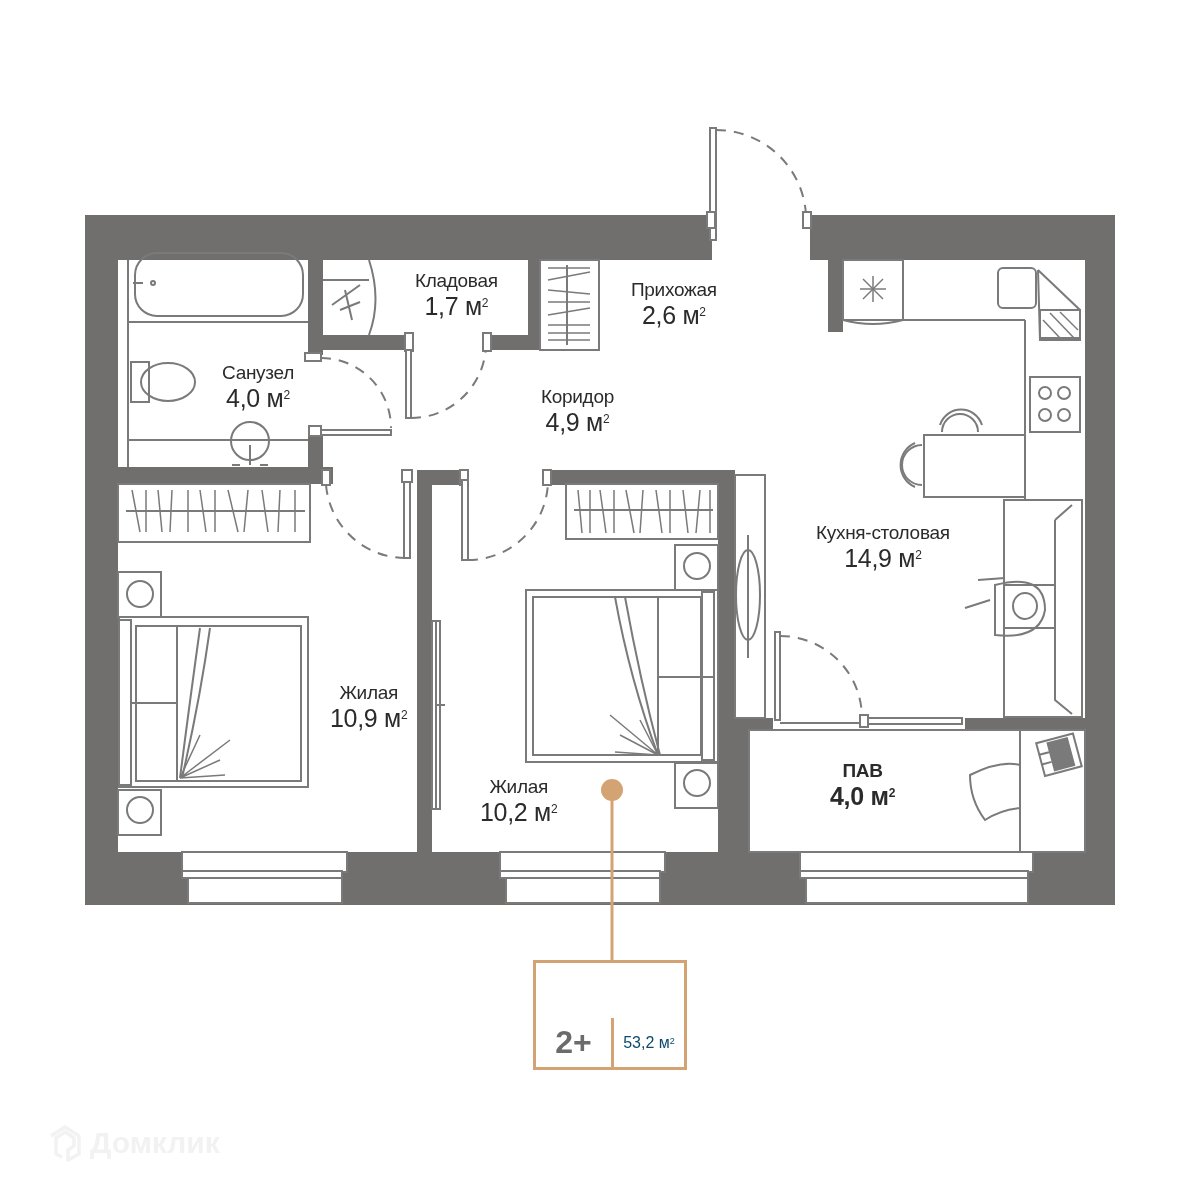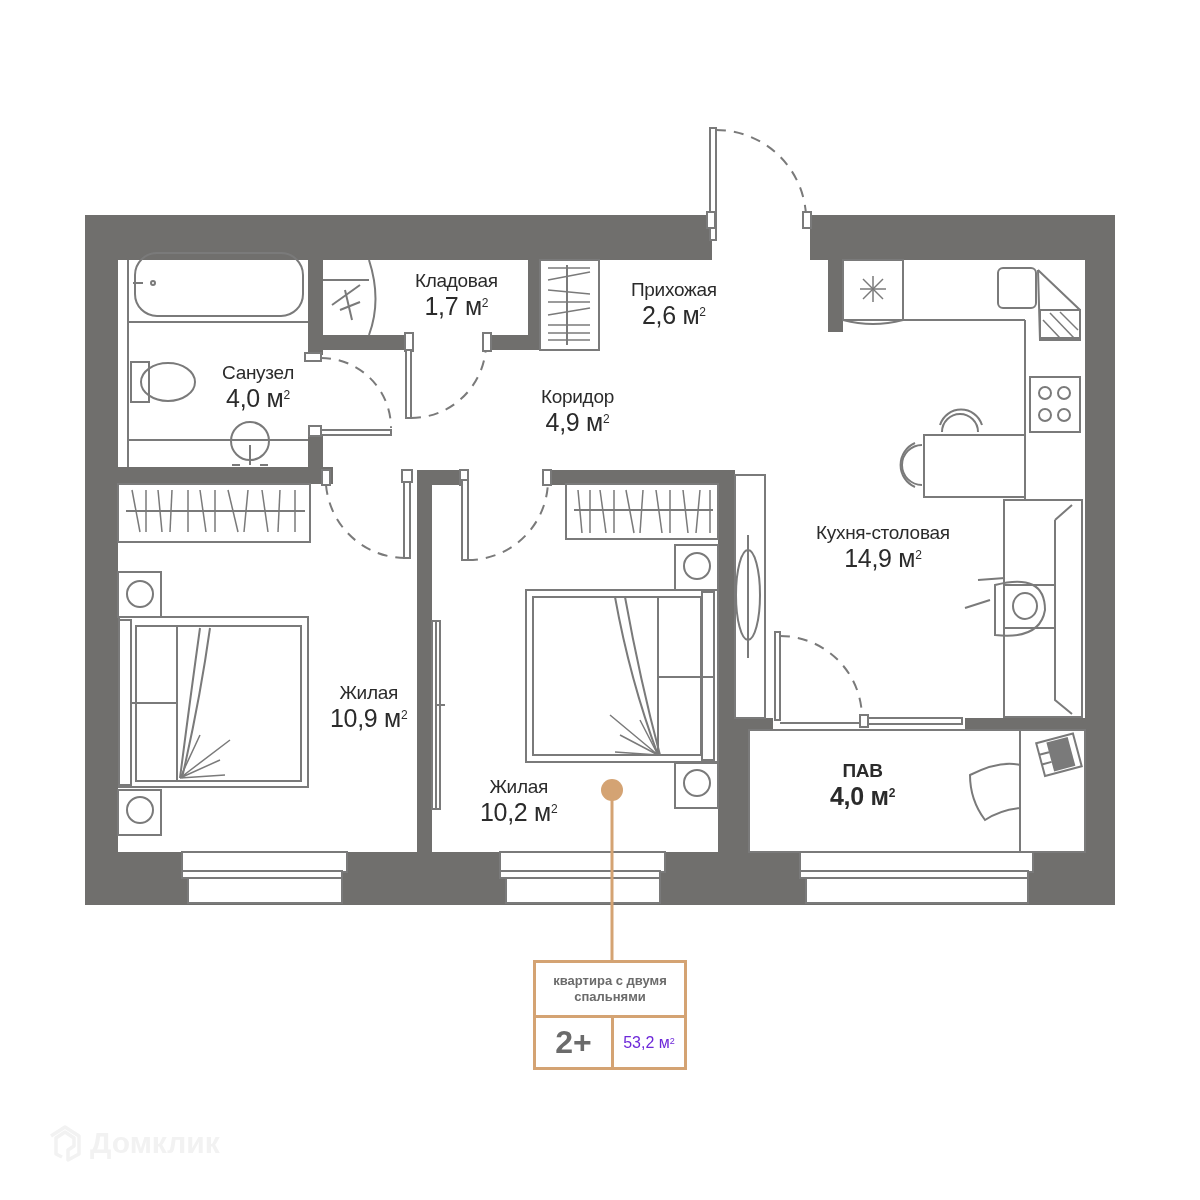--- a/index.html
+++ b/index.html
@@ -10,21 +10,21 @@
   .lnw { fill:#ffffff; stroke:#7a7a7a; stroke-width:2; }
   .thin { fill:none; stroke:#7a7a7a; stroke-width:1.5; }
   .dash { fill:none; stroke:#7a7a7a; stroke-width:2; stroke-dasharray:10 8; }
   .label { position:absolute; color:#2b2b2b; font-family:"Liberation Sans", sans-serif; font-size:19px; line-height:22px; font-stretch:condensed; letter-spacing:-0.3px;text-align:center; }
   .label .name { display:block; }
   .label .area { display:block; font-size:25px; line-height:28px; }
   .label sup { font-size:12px; vertical-align:top; position:relative; top:-3px; }
   .card { position:absolute; left:533px; top:960px; width:154px; height:110px; border:3px solid #d4a373; box-sizing:border-box; background:#fff; }
   .card-title { position:absolute; left:0; top:0; width:148px; height:52px; border-bottom:3px solid #d4a373; display:flex; align-items:center; justify-content:center; text-align:center; font-weight:bold; font-size:13px; line-height:16px; color:#6b6b6b; }
   .card-type { position:absolute; left:0; top:55px; width:75px; height:49px; border-right:3px solid #d4a373; display:flex; align-items:center; justify-content:center; font-weight:bold; font-size:32px; color:#6b6b6b; }
-  .card-area { position:absolute; left:78px; top:55px; width:70px; height:49px; display:flex; align-items:center; justify-content:center; font-size:16px; color:#6d28d9; }
+  .card-area { position:absolute; left:78px; top:55px; width:70px; height:49px; display:flex; align-items:center; justify-content:center; font-size:16px; color:#0c4a6e; }
   .card-area sup { font-size:9px; vertical-align:top; position:relative; top:-2px; }
   .watermark { position:absolute; left:48px; top:1124px; display:flex; align-items:center; gap:8px; color:#f2f2f2; font-weight:bold; font-size:30px; }
 </style>
 </head>
 <body>
 
 <svg id="plan" viewBox="0 0 1200 1200" xmlns="http://www.w3.org/2000/svg">
 
   <g>
 
@@ -312,21 +312,20 @@
 <div class="label" style="left:480px; top:776px;">
   <span class="name">Жилая</span>
   <span class="area"><span>10,2 м</span><sup>2</sup></span>
 </div>
 <div class="label" style="left:830px; top:760px;font-weight:bold;">
   <span class="name">ПАВ</span>
   <span class="area"><span>4,0 м</span><sup>2</sup></span>
 </div>
 
 <div class="card">
-  <div class="card-title">квартира с двумя спальнями</div>
   <div class="card-type">2+</div>
   <div class="card-area">
       <span>53,2 м</span>
       <sup>2</sup>
     </div>
 </div>
 
 <div class="watermark">
   <svg width="34" height="38" viewBox="0 0 34 38">
     <path d="M3 12 L17 3 L31 12 L31 30 L20 36 L20 26 L26 22 L26 14 L17 8 L8 14 L8 30 L14 33" fill="none" stroke="#f2f2f2" stroke-width="3.5" stroke-linejoin="round"></path>

